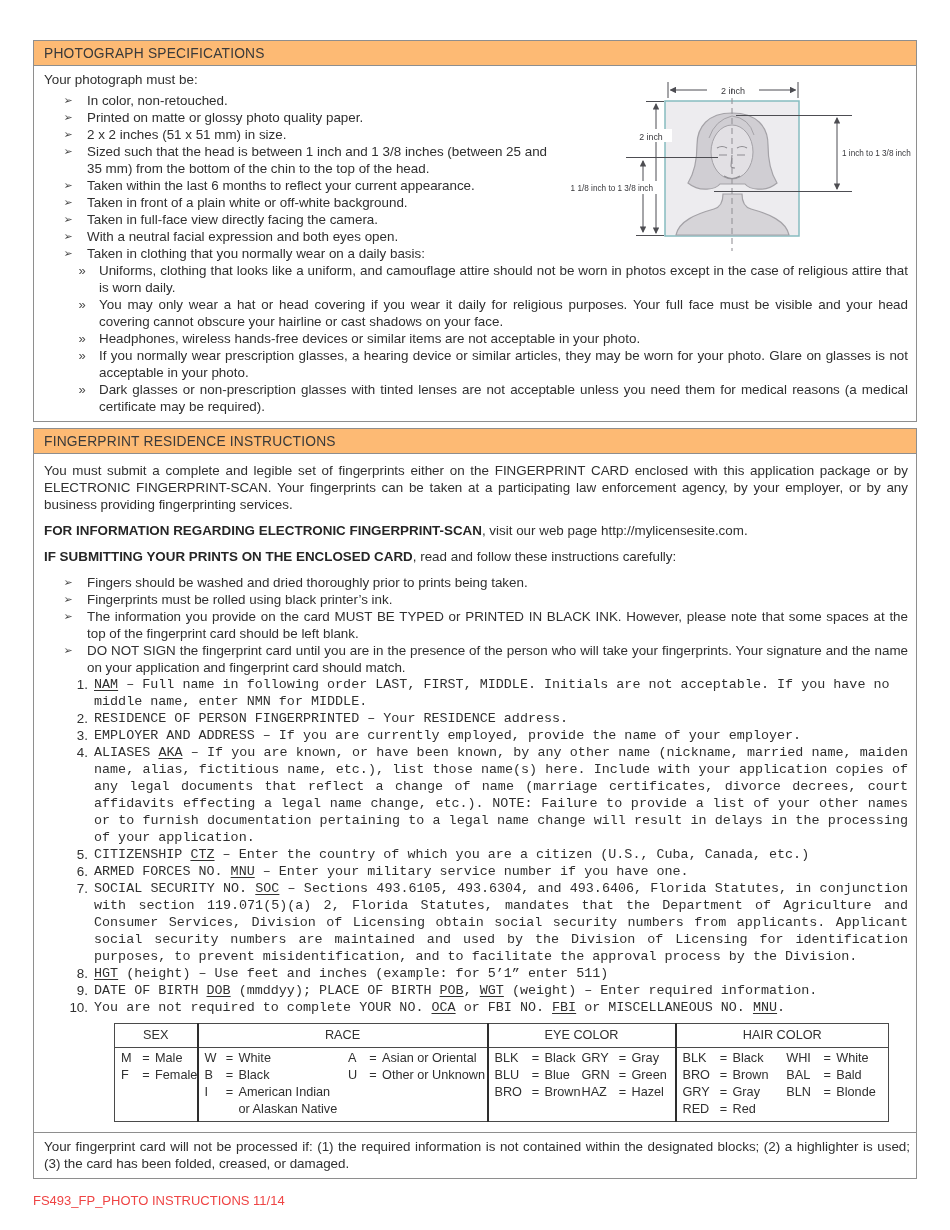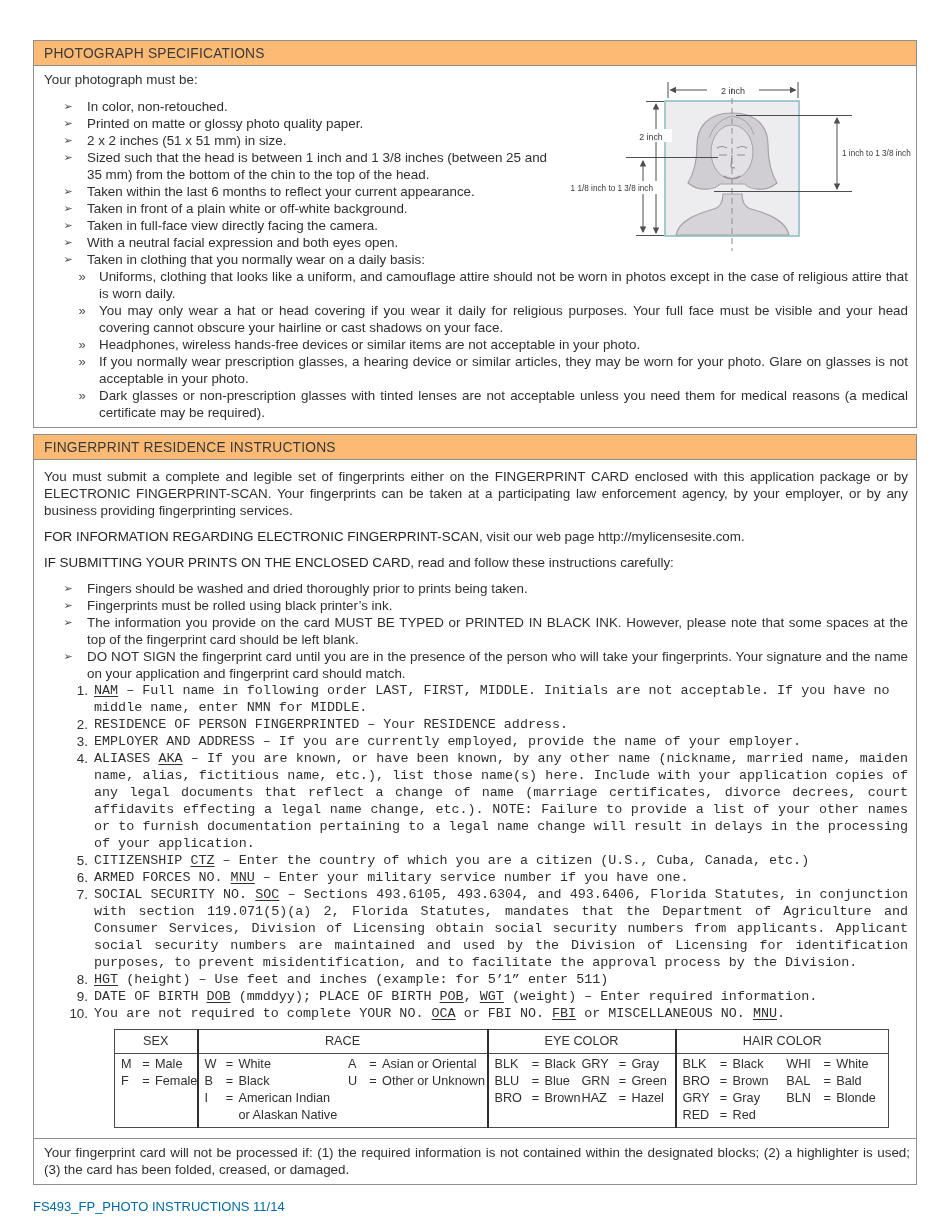--- a/index.html
+++ b/index.html
@@ -25,40 +25,40 @@
     border: 1px solid #8e8e8e;
     border-top: none;
     background: #fff;
     padding: 5px 8px 6px 10px;
     font-size: 13.4px;
     line-height: 17px;
   }
 
   
   .diagram { float: right; overflow: visible; margin: 4px 0 2px 6px; }
-  .intro { margin: 0 0 10px 0; }
+  .intro { margin: 0 0 4px 0; }
 
   .b-row { display: flex; }
   .b-glyph { width: 20px; margin-left: 14px; margin-right: 9px; text-align: center; color: #4a4a4a; font-size: 11px; line-height: 17px; flex: none; }
   .b-text { flex: 1; }
 
   .s-row { display: flex; clear: both; }
   .s-glyph { width: 16px; margin-left: 30px; margin-right: 9px; text-align: center; color: #4a4a4a; font-size: 13px; flex: none; }
   .s-text { flex: 1; text-align: justify; }
 
   
   .fp-sec { margin-top: 6px; }
   .para { margin: 3px 0 9px 0; text-align: justify; }
   .para.lead { margin-bottom: 9px; text-align: left; }
   .n-row { display: flex; margin-left: 22px; }
   .n-num { width: 22px; text-align: right; margin-right: 6px; flex: none; }
   .n-text { flex: 1; font-family: Liberation Mono, monospace; }
   .jst { text-align: justify; }
   .u { text-decoration: underline; text-underline-offset: 2px; }
-  b.inline { font-weight: normal; color: #262626; }
+  b.inline { font-weight: bold; color: #262626; }
 
   
   table.codes { border-collapse: collapse; margin: 7px 0 4px 70px; width: 774px; font-size: 12.7px; line-height: 17px; table-layout: fixed; }
   table.codes th, table.codes td { border: 1px solid #4a4a4a; padding: 2px 6px 3px 6px; vertical-align: top; }
   table.codes th { font-weight: normal; text-align: center; padding: 3px 4px; }
   table.codes th + th, table.codes td + td { border-left: 2px solid #2e2e2e; }
   .two-col { display: flex; }
   .two-col > div { flex: 1; }
   .code-line { display: flex; }
   .code-line .code { flex: none; }
@@ -68,21 +68,21 @@
   .w3 .code { width: 32px; } .w3 .eq { width: 18px; }
 
   .note-box {
     border: 1px solid #8e8e8e;
     margin-top: -1px;
     padding: 5px 6px 6px 10px;
     font-size: 13.4px;
     line-height: 17px;
     text-align: justify;
   }
-  .footer { margin: 14px 0 0 0; font-size: 13px; color: #0369a1; }
+  .footer { margin: 14px 0 0 0; font-size: 13px; color: #ef4444; }
 </style>
 </head>
 <body>
 
 <div class="page">
 
   <section>
     <div class="sec-header">
       <span>PHOTOGRAPH SPECIFICATIONS</span>
     </div>

